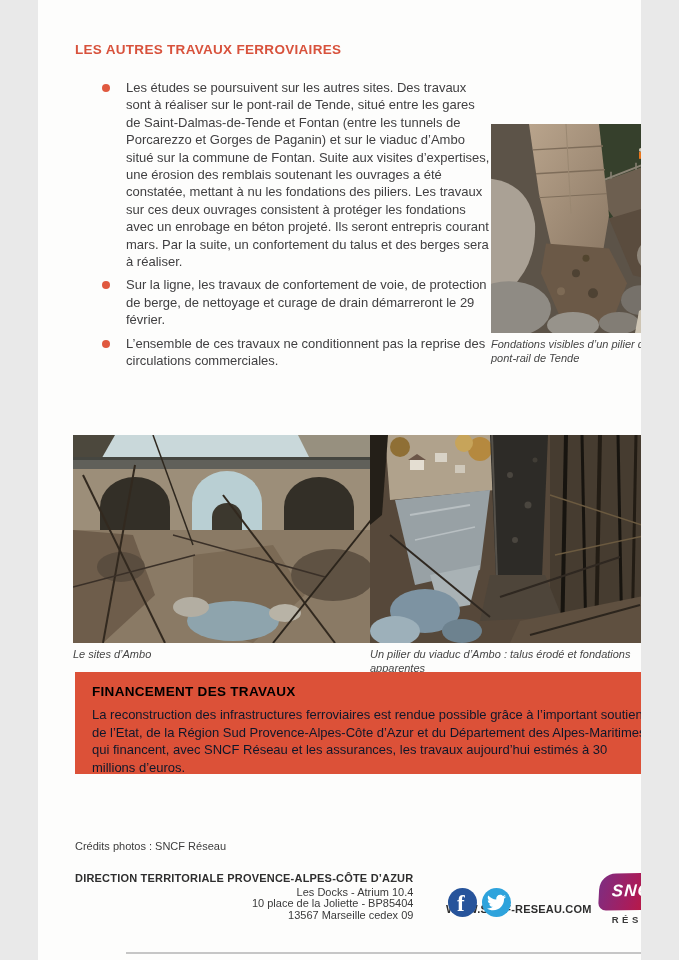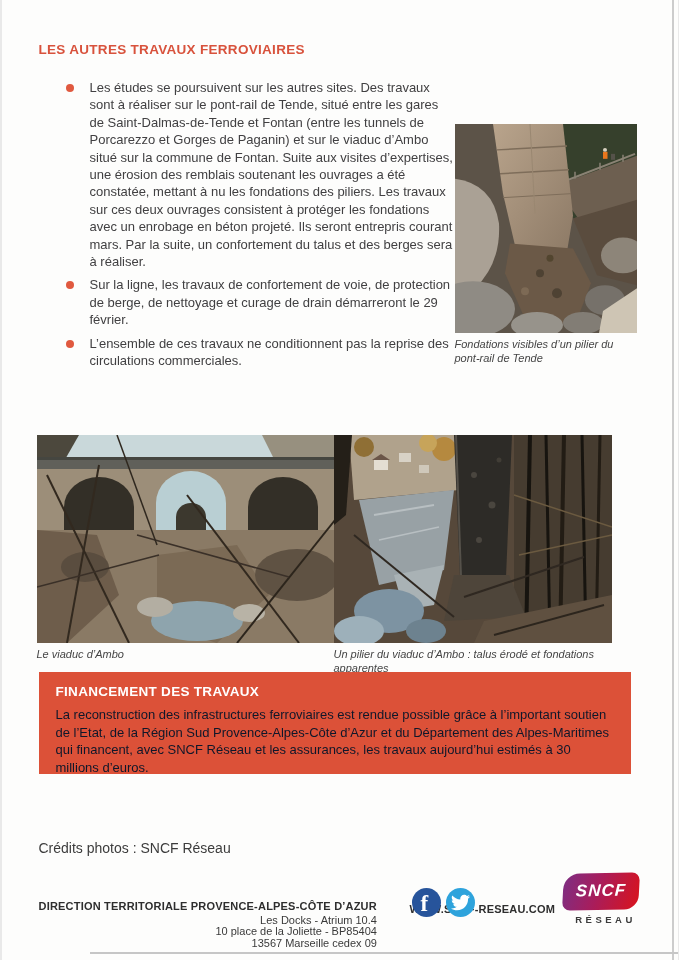--- a/index.html
+++ b/index.html
@@ -1,20 +1,20 @@
 <!DOCTYPE html>
 <html><head>
 <meta charset="utf-8">
 <style>
   * { margin: 0; padding: 0; box-sizing: border-box; }
   html, body { background: #e9e9e9; }
   body { font-family: "Liberation Sans", sans-serif; }
   .page {
     position: relative;
-    width: 676px;
+    width: 603px;
     height: 960px;
     margin: 0 auto;
     background: #fdfdfc;
     overflow: hidden;
     color: #414042;
   }
   .page-title {
     position: absolute;
     left: 37px; top: 42px;
     font-size: 13.5px;
@@ -68,44 +68,43 @@
   #photo-pilier { left: 332px; top: 391px; width: 278px; }
   #photo-pilier .photo-frame { width: 278px; height: 208px; }
   .orange-box {
     position: absolute;
     left: 37px; top: 672px;
     width: 592px; height: 102px;
     background: #dc5138;
     padding: 12px 17px;
   }
   .orange-box-title {
-    color: #ffffff;
+    color: #000000;
     font-size: 13.5px;
     font-weight: bold;
     letter-spacing: 0.3px;
   }
   .orange-box-body {
     color: #0f172a;
     font-size: 13px;
     line-height: 17.6px;
     margin-top: 7px;
     width: 555px;
   }
   .credits {
     position: absolute;
     left: 37px; top: 840px;
-    font-size: 14px;
+    font-size: 11px;
     color: #3c3c3c;
   }
   .footer-left {
     position: absolute;
     left: 37px; top: 872px;
     font-size: 11px;
     color: #333333;
-    margin-top: 28px;
   }
   .footer-direction {
     font-weight: bold;
     font-size: 11px;
     letter-spacing: 0.2px;
     color: #2e2e2e;
     margin-bottom: 3px;
   }
   .footer-address { font-size: 11px; line-height: 11.3px; color: #3a3a3a; text-align: right; }
   .footer-website {
@@ -261,21 +260,21 @@
         <ellipse cx="48" cy="132" rx="24" ry="15" fill="#5a4d3f"></ellipse>
         <line x1="10" y1="40" x2="92" y2="208" stroke="#32291f" stroke-width="2"></line>
         <line x1="62" y1="30" x2="30" y2="208" stroke="#32291f" stroke-width="2"></line>
         <line x1="150" y1="60" x2="262" y2="208" stroke="#32291f" stroke-width="2"></line>
         <line x1="302" y1="80" x2="200" y2="208" stroke="#2c251c" stroke-width="2"></line>
         <line x1="100" y1="100" x2="252" y2="142" stroke="#3a3028" stroke-width="1.5"></line>
         <line x1="0" y1="152" x2="122" y2="120" stroke="#3a3028" stroke-width="1.5"></line>
         <line x1="80" y1="0" x2="120" y2="110" stroke="#2f281f" stroke-width="1.5"></line>
       </svg>
     </span>
-    <figcaption>Le viaduc d’Ambo</figcaption>
+    <figcaption>Le sites d’Ambo</figcaption>
   </figure>
 
   <figure id="photo-pilier">
     <span class="photo-frame">
       <svg viewBox="0 0 278 208" preserveAspectRatio="none">
         <rect width="278" height="208" fill="#56483a"></rect>
         <polygon points="15,0 130,0 125,55 20,65" fill="#b0a28c"></polygon>
         <circle cx="110" cy="14" r="12" fill="#b5893f"></circle>
         <circle cx="94" cy="8" r="9" fill="#c7a45a"></circle>
         <circle cx="30" cy="12" r="10" fill="#8f6f35"></circle>

